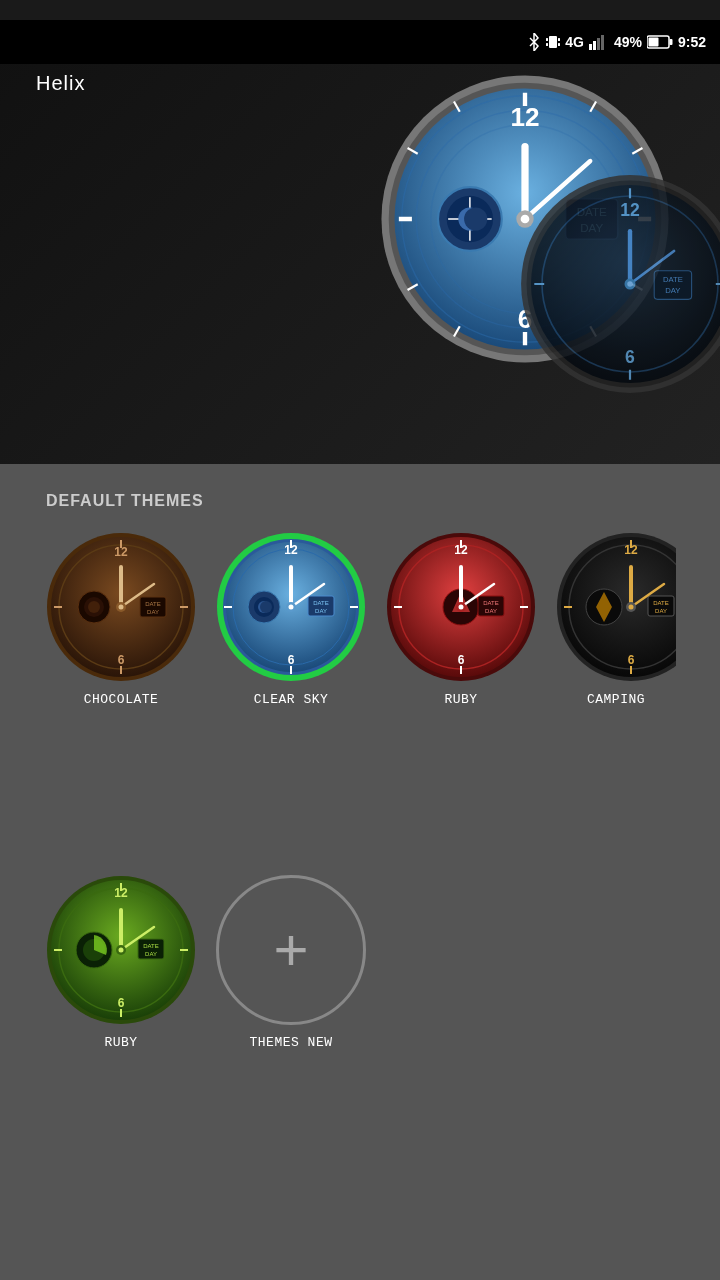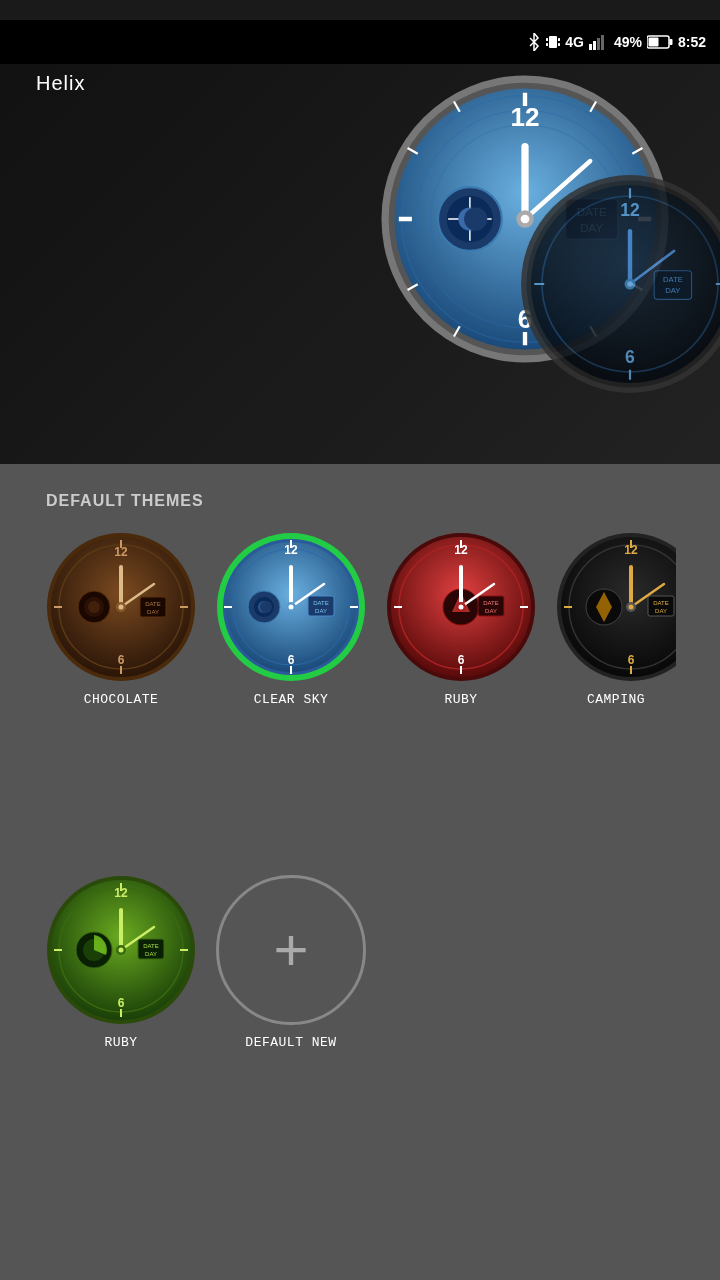--- a/index.html
+++ b/index.html
@@ -202,21 +202,21 @@
     </svg>
 
     <span class="status-text">49%</span>
 
     <svg width="26" height="14" viewBox="0 0 26 14">
       <rect x="0" y="1" width="22" height="12" rx="2" stroke="white" stroke-width="1.5" fill="none"></rect>
       <rect x="22.5" y="4" width="3" height="6" rx="1" fill="white"></rect>
       <rect x="1.5" y="2.5" width="10" height="9" rx="1" fill="white"></rect>
     </svg>
 
-    <span class="status-text">8:52</span>
+    <span class="status-text">9:52</span>
   </div>
 </div>
 
 <div class="hero">
   <div class="hero-title">
     <div class="helix">Helix</div>
   </div>
 
   <div class="hero-watch-main">
     <svg viewBox="0 0 200 200" class="watch-face-hero">
@@ -499,19 +499,19 @@
             <circle cx="75" cy="75" r="2.5" fill="#ccee66"></circle>
           </svg>
         </div>
         <span class="theme-label">RUBY</span>
       </div>
 
       <div class="theme-item">
         <div class="create-new-circle">
           <span class="create-new-plus">+</span>
         </div>
-        <span class="theme-label">DEFAULT NEW</span>
+        <span class="theme-label">THEMES NEW</span>
       </div>
 
     </div>
   </div>
 
 </div>
 
 </body></html>

